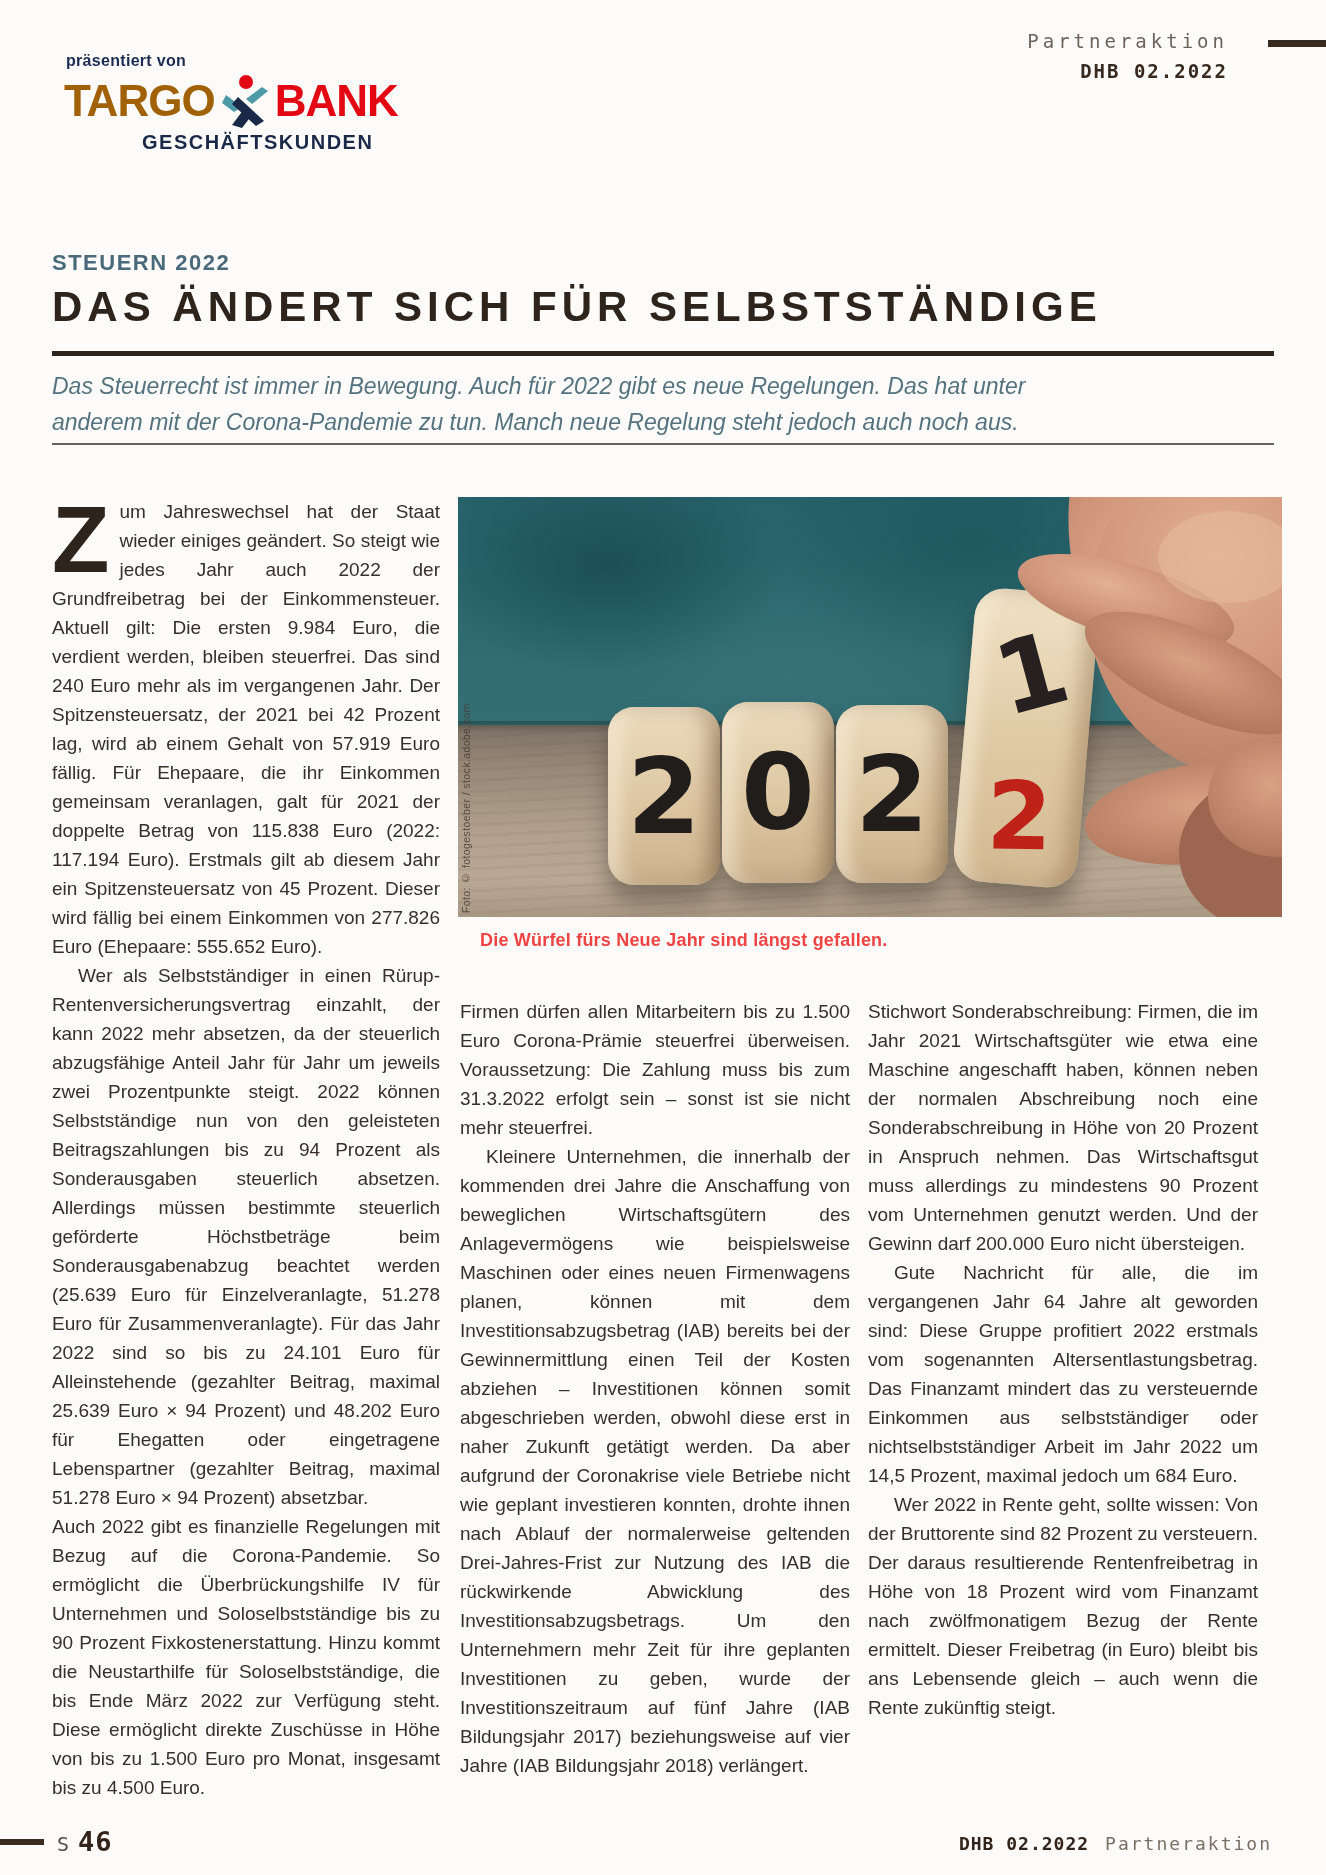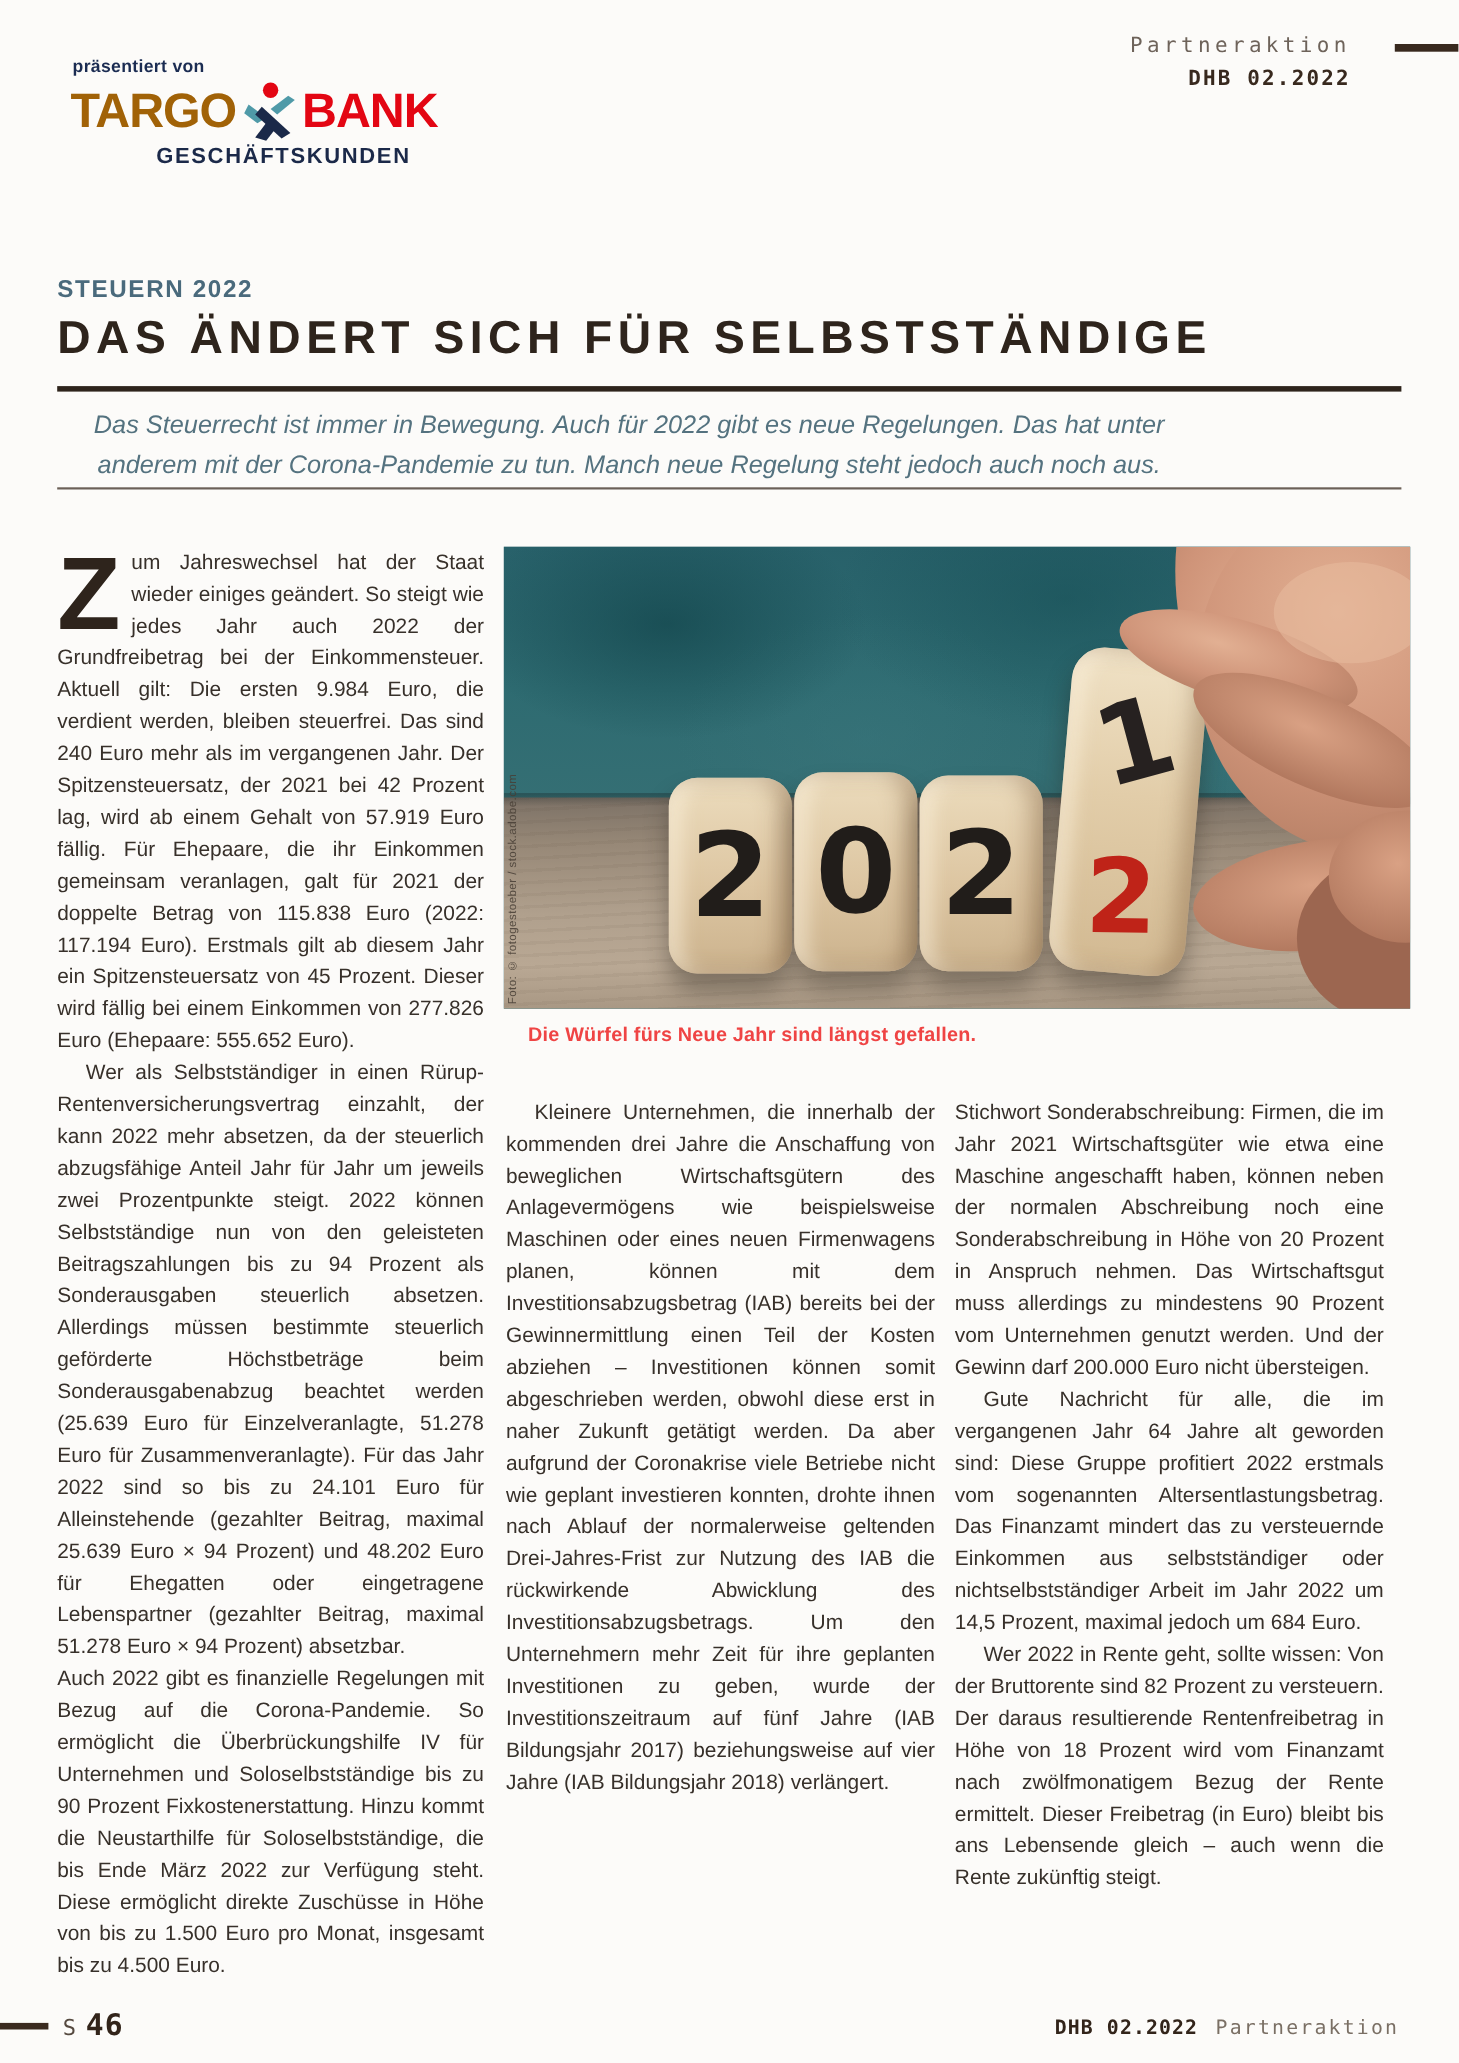--- a/index.html
+++ b/index.html
@@ -23,21 +23,21 @@
 
   .issue-block{right:98px;top:30px;text-align:right;font-family:"DejaVu Sans Mono", monospace;}
   .issue-partner{font-size:19px;letter-spacing:4px;color:#6e635a;}
   .issue-no{font-size:19px;font-weight:bold;letter-spacing:2px;color:#38291e;margin-top:8px;}
   .issue-bar{right:0;top:40px;width:58px;height:7px;background:#38291e;}
 
   
   .kicker{left:52px;top:250px;font-size:22px;font-weight:bold;letter-spacing:1.5px;color:#4a6a7c;}
   .headline{left:52px;top:283px;font-size:42px;font-weight:bold;letter-spacing:5px;color:#2e241c;white-space:nowrap;}
   .rule-thick{left:52px;top:351px;width:1222px;height:5px;background:#2e241c;}
-  .deck{left:52px;top:368px;width:1040px;font-style:italic;font-size:23px;line-height:36px;color:#54727f;text-align:center;}
+  .deck{left:52px;top:368px;width:1040px;font-style:italic;font-size:23px;line-height:36px;color:#54727f;}
   .rule-thin{left:52px;top:443px;width:1222px;height:2px;background:#6b6058;}
 
   
   .col{width:390px;font-size:19px;line-height:29px;text-align:justify;}
   .col p{margin:0;}
   .col .indent{text-indent:26px;}
   .col1{left:52px;top:497px;width:388px;}
   .col2{left:460px;top:997px;}
   .col3{left:868px;top:997px;}
   .dropcap{float:left;font-size:94px;line-height:78px;font-weight:bold;color:#2e241c;margin:4px 10px 0 0;}
@@ -176,20 +176,21 @@
 
     <ellipse cx="770" cy="60" rx="70" ry="46" fill="#e8bb9e" opacity="0.55"></ellipse>
   </svg>
 
   <div class="credit">Foto: © fotogestoeber / stock.adobe.com</div>
 </div>
 
 <div class="abs caption">Die Würfel fürs Neue Jahr sind längst gefallen.</div>
 
 <div class="abs col col2">
+  <p>Firmen dürfen allen Mitarbeitern bis zu 1.500 Euro Corona-Prämie steuerfrei überweisen. Voraussetzung: Die Zahlung muss bis zum 31.3.2022 erfolgt sein – sonst ist sie nicht mehr steuerfrei.</p>
   <p class="indent">Kleinere Unternehmen, die innerhalb der kommenden drei Jahre die Anschaffung von beweglichen Wirtschaftsgütern des Anlagevermögens wie beispielsweise Maschinen oder eines neuen Firmenwagens planen, können mit dem Investitionsabzugsbetrag (IAB) bereits bei der Gewinnermittlung einen Teil der Kosten abziehen – Investitionen können somit abgeschrieben werden, obwohl diese erst in naher Zukunft getätigt werden. Da aber aufgrund der Coronakrise viele Betriebe nicht wie geplant investieren konnten, drohte ihnen nach Ablauf der normalerweise geltenden Drei-Jahres-Frist zur Nutzung des IAB die rückwirkende Abwicklung des Investitionsabzugsbetrags. Um den Unternehmern mehr Zeit für ihre geplanten Investitionen zu geben, wurde der Investitionszeitraum auf fünf Jahre (IAB Bildungsjahr 2017) beziehungsweise auf vier Jahre (IAB Bildungsjahr 2018) verlängert.</p>
 </div>
 
 <div class="abs col col3">
   <p>Stichwort Sonderabschreibung: Firmen, die im Jahr 2021 Wirtschaftsgüter wie etwa eine Maschine angeschafft haben, können neben der normalen Abschreibung noch eine Sonderabschreibung in Höhe von 20 Prozent in Anspruch nehmen. Das Wirtschaftsgut muss allerdings zu mindestens 90 Prozent vom Unternehmen genutzt werden. Und der Gewinn darf 200.000 Euro nicht übersteigen.</p>
   <p class="indent">Gute Nachricht für alle, die im vergangenen Jahr 64 Jahre alt geworden sind: Diese Gruppe profitiert 2022 erstmals vom sogenannten Altersentlastungsbetrag. Das Finanzamt mindert das zu versteuernde Einkommen aus selbstständiger oder nichtselbstständiger Arbeit im Jahr 2022 um 14,5 Prozent, maximal jedoch um 684 Euro.</p>
   <p class="indent">Wer 2022 in Rente geht, sollte wissen: Von der Bruttorente sind 82 Prozent zu versteuern. Der daraus resultierende Rentenfreibetrag in Höhe von 18 Prozent wird vom Finanzamt nach zwölfmonatigem Bezug der Rente ermittelt. Dieser Freibetrag (in Euro) bleibt bis ans Lebensende gleich – auch wenn die Rente zukünftig steigt.</p>
 </div>
 
 <div class="abs foot-bar"></div>

